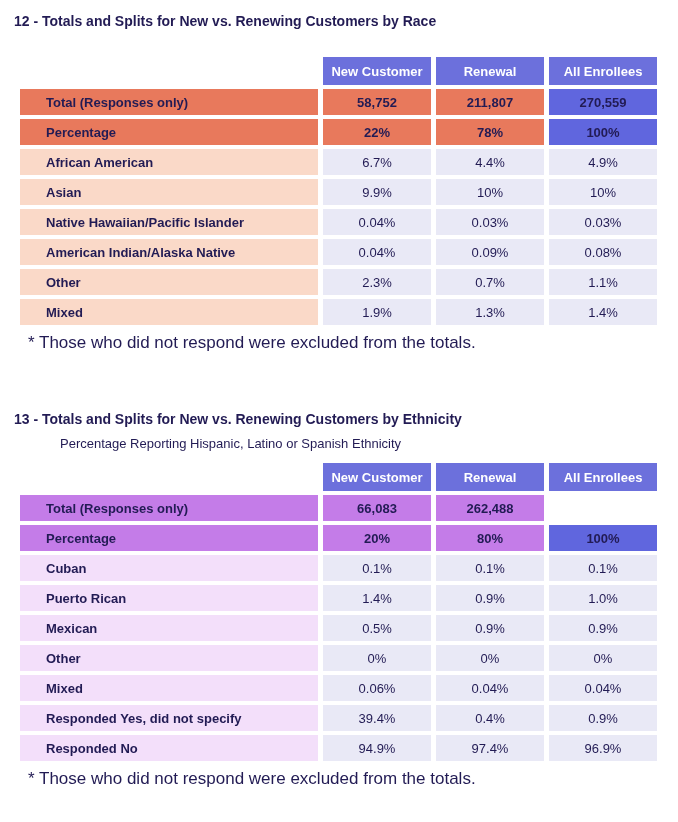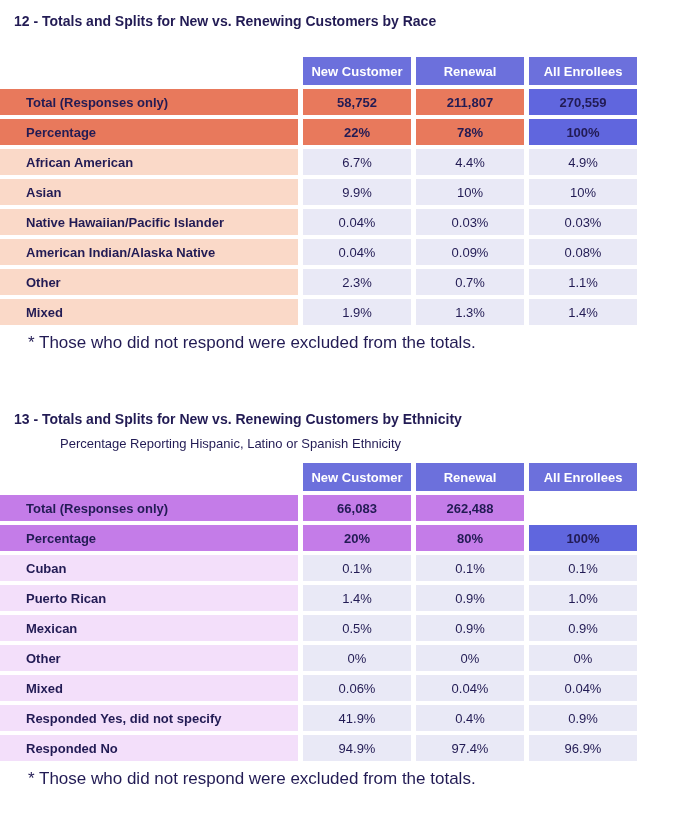--- a/index.html
+++ b/index.html
@@ -17,21 +17,21 @@
     color:var(--text-navy);
   }
   .section-title.second { margin-top:57px; }
 
   .subtitle {
     margin:6px 0 0 60px;
     font-size:13px; line-height:16px; font-weight:400;
     color:var(--text-navy);
   }
 
-  .tablewrap { width:637px; }
+  .tablewrap { margin-left:20px; width:637px; }
 
   .thead, .trow {
     display:grid;
     grid-template-columns:298px 108px 108px 108px;
     column-gap:5px;
   }
   .thead { margin-top:25px; }
   .thead.tight { margin-top:11px; }
 
   .cell {
@@ -191,21 +191,21 @@
           <div class="cell value last">0%</div>
         </div>
         <div class="trow">
           <div class="cell label">Mixed</div>
           <div class="cell value">0.06%</div>
           <div class="cell value">0.04%</div>
           <div class="cell value last">0.04%</div>
         </div>
         <div class="trow">
           <div class="cell label">Responded Yes, did not specify</div>
-          <div class="cell value">41.9%</div>
+          <div class="cell value">39.4%</div>
           <div class="cell value">0.4%</div>
           <div class="cell value last">0.9%</div>
         </div>
         <div class="trow">
           <div class="cell label">Responded No</div>
           <div class="cell value">94.9%</div>
           <div class="cell value">97.4%</div>
           <div class="cell value last">96.9%</div>
         </div>
       </div>

